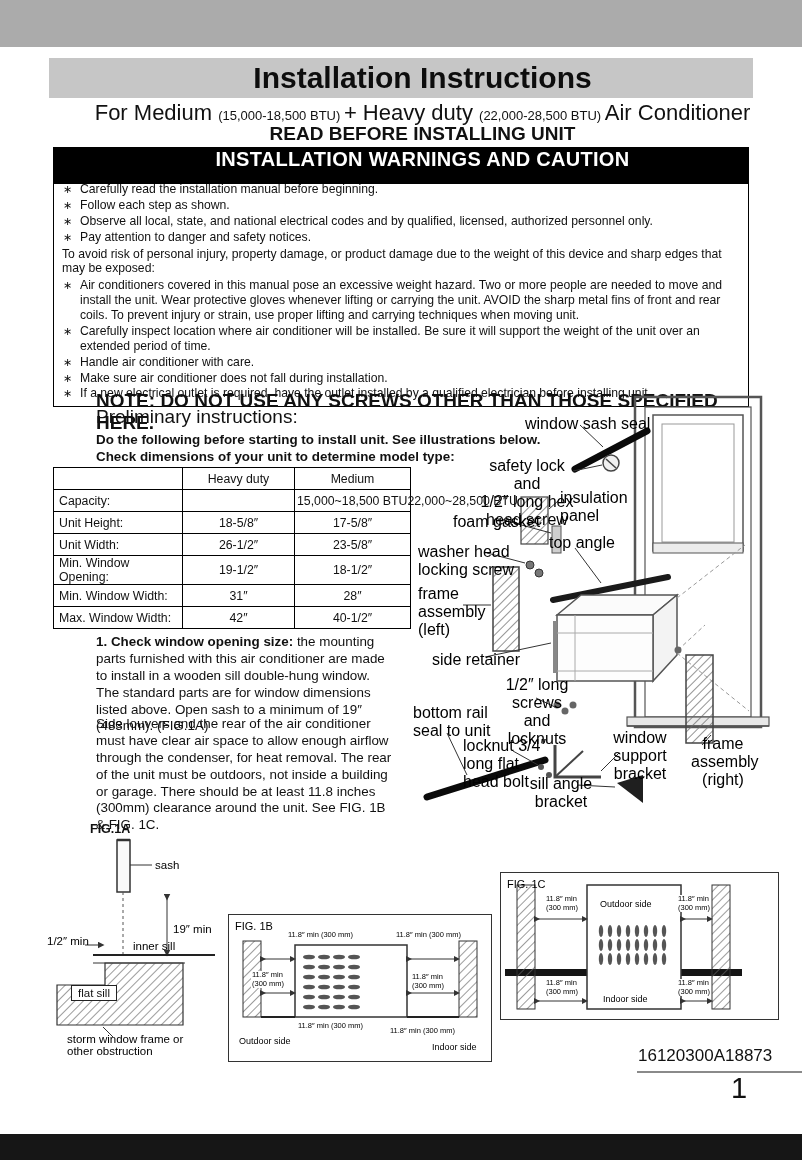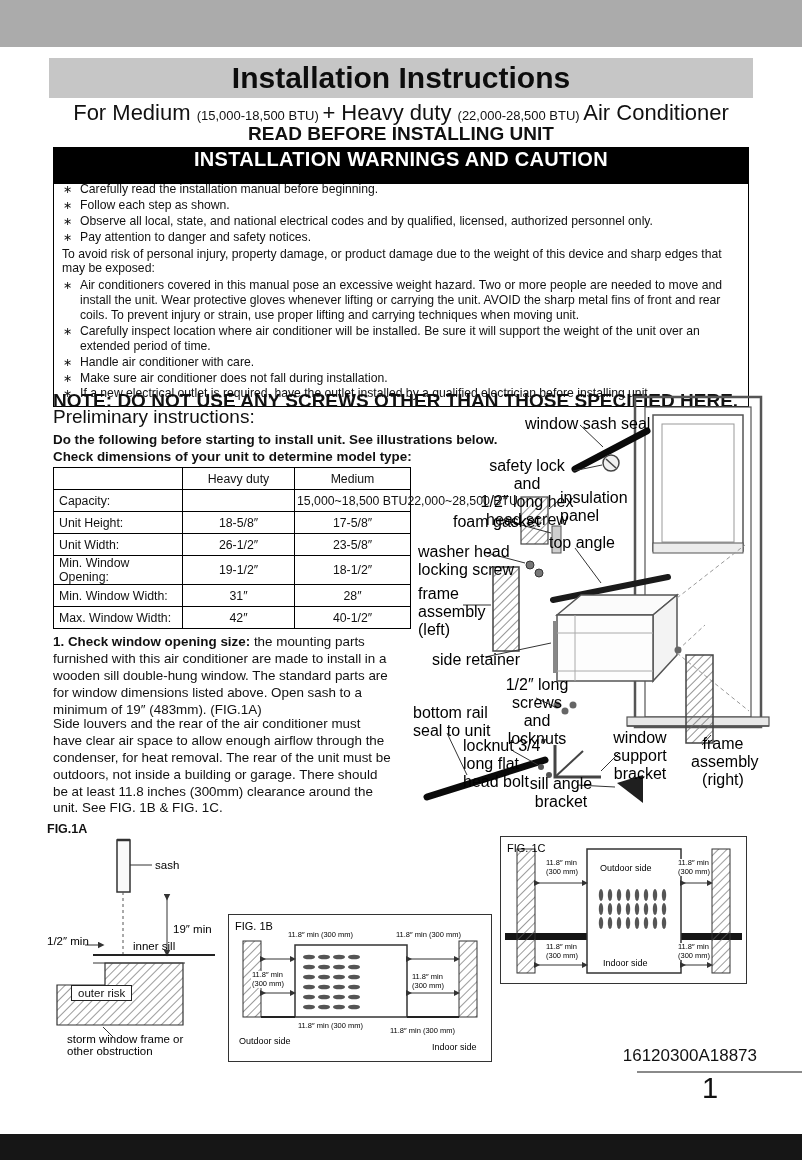--- a/index.html
+++ b/index.html
@@ -1,19 +1,19 @@
 <!DOCTYPE html>
 <html><head>
 <meta charset="utf-8">
 <style>
   * { margin:0; padding:0; box-sizing:border-box; }
   html,body { background:#ffffff; }
   body { font-family:"Liberation Sans", sans-serif; color:#111; }
   #page { position:relative; width:802px; height:1160px; margin:0 auto; background:#fff; overflow:hidden; }
-  .abs { position:absolute; }
+  .abs { position:absolute;padding-left:43px; }
 
   .top-band { left:0; top:8; width:802px; height:47px; background:#ababab; }
   .bottom-band { left:0; top:1134px; width:802px; height:26px; background:#161616; }
 
   .title-banner { left:49px; top:58px; width:704px; height:40px; background:#c6c6c6;
                   text-align:center; line-height:40px; font-size:30px; font-weight:bold; color:#0d0d0d; }
   .subtitle { left:0; top:100px; width:802px; text-align:center; white-space:nowrap; }
   .sub-big { font-size:22px; }
   .sub-small { font-size:13px;margin-top:6px; }
   .read-line { left:0; top:123px; width:802px; text-align:center; font-size:19px; font-weight:bold; }
@@ -296,21 +296,21 @@
       <line x1="40" y1="110" x2="56" y2="110" stroke="#333" stroke-width="1" marker-end="url(#arrB)"></line>
       <line x1="48" y1="120" x2="170" y2="120" stroke="#222" stroke-width="2"></line>
       <line x1="48" y1="128" x2="140" y2="128" stroke="#333" stroke-width="1"></line>
       <polygon points="12,150 60,150 60,128 138,128 138,190 12,190" fill="url(#hatchB)" stroke="#333" stroke-width="1.2"></polygon>
       <line x1="58" y1="192" x2="68" y2="202" stroke="#333" stroke-width="1"></line>
     </svg>
     <div class="figcap" style="left:110px;top:24px;font-size:11.5px">sash</div>
     <div class="figcap" style="left:128px;top:88px;font-size:11.5px">19″ min</div>
     <div class="figcap" style="left:2px;top:100px;font-size:11.5px">1/2″ min</div>
     <div class="figcap" style="left:88px;top:105px;font-size:11.5px">inner sill</div>
-    <div class="outer-sill-box" style="left:26px;top:150px">outer risk</div>
+    <div class="outer-sill-box" style="left:26px;top:150px">flat sill</div>
     <div class="figcap" style="left:22px;top:198px;font-size:11.5px;white-space:pre-line">storm window frame or
 other obstruction</div>
   </div>
 
   <div class="box" style="left:228px;top:914px;width:264px;height:148px">
     <svg width="262" height="146" viewBox="0 0 262 146">
       <defs>
         <pattern id="hatchC" width="6" height="6" patternTransform="rotate(45)" patternUnits="userSpaceOnUse">
           <line x1="0" y1="0" x2="0" y2="6" stroke="#666" stroke-width="1.3"></line>
         </pattern>
@@ -360,21 +360,21 @@
     <div class="dim" style="left:22px;top:56px">11.8″ min
 (300 mm)</div>
     <div class="dim" style="left:182px;top:58px">11.8″ min
 (300 mm)</div>
     <div class="dim" style="left:68px;top:107px">11.8″ min (300 mm)</div>
     <div class="dim" style="left:160px;top:112px">11.8″ min (300 mm)</div>
     <div class="figcap" style="left:10px;top:121px">Outdoor side</div>
     <div class="figcap" style="left:203px;top:127px">Indoor side</div>
   </div>
 
-  <div class="box" style="left:500px;top:836px;width:247px;height:148px">
+  <div class="box" style="left:500px;top:872px;width:279px;height:148px">
     <svg width="245" height="146" viewBox="0 0 245 146">
       <defs>
         <pattern id="hatchD" width="6" height="6" patternTransform="rotate(45)" patternUnits="userSpaceOnUse">
           <line x1="0" y1="0" x2="0" y2="6" stroke="#666" stroke-width="1.3"></line>
         </pattern>
         <marker id="arrD" markerWidth="6" markerHeight="6" refX="3" refY="3" orient="auto">
           <path d="M0,0 L6,3 L0,6 z" fill="#333"></path>
         </marker>
       </defs>
       <rect x="4" y="96" width="237" height="7" fill="#151515"></rect>

